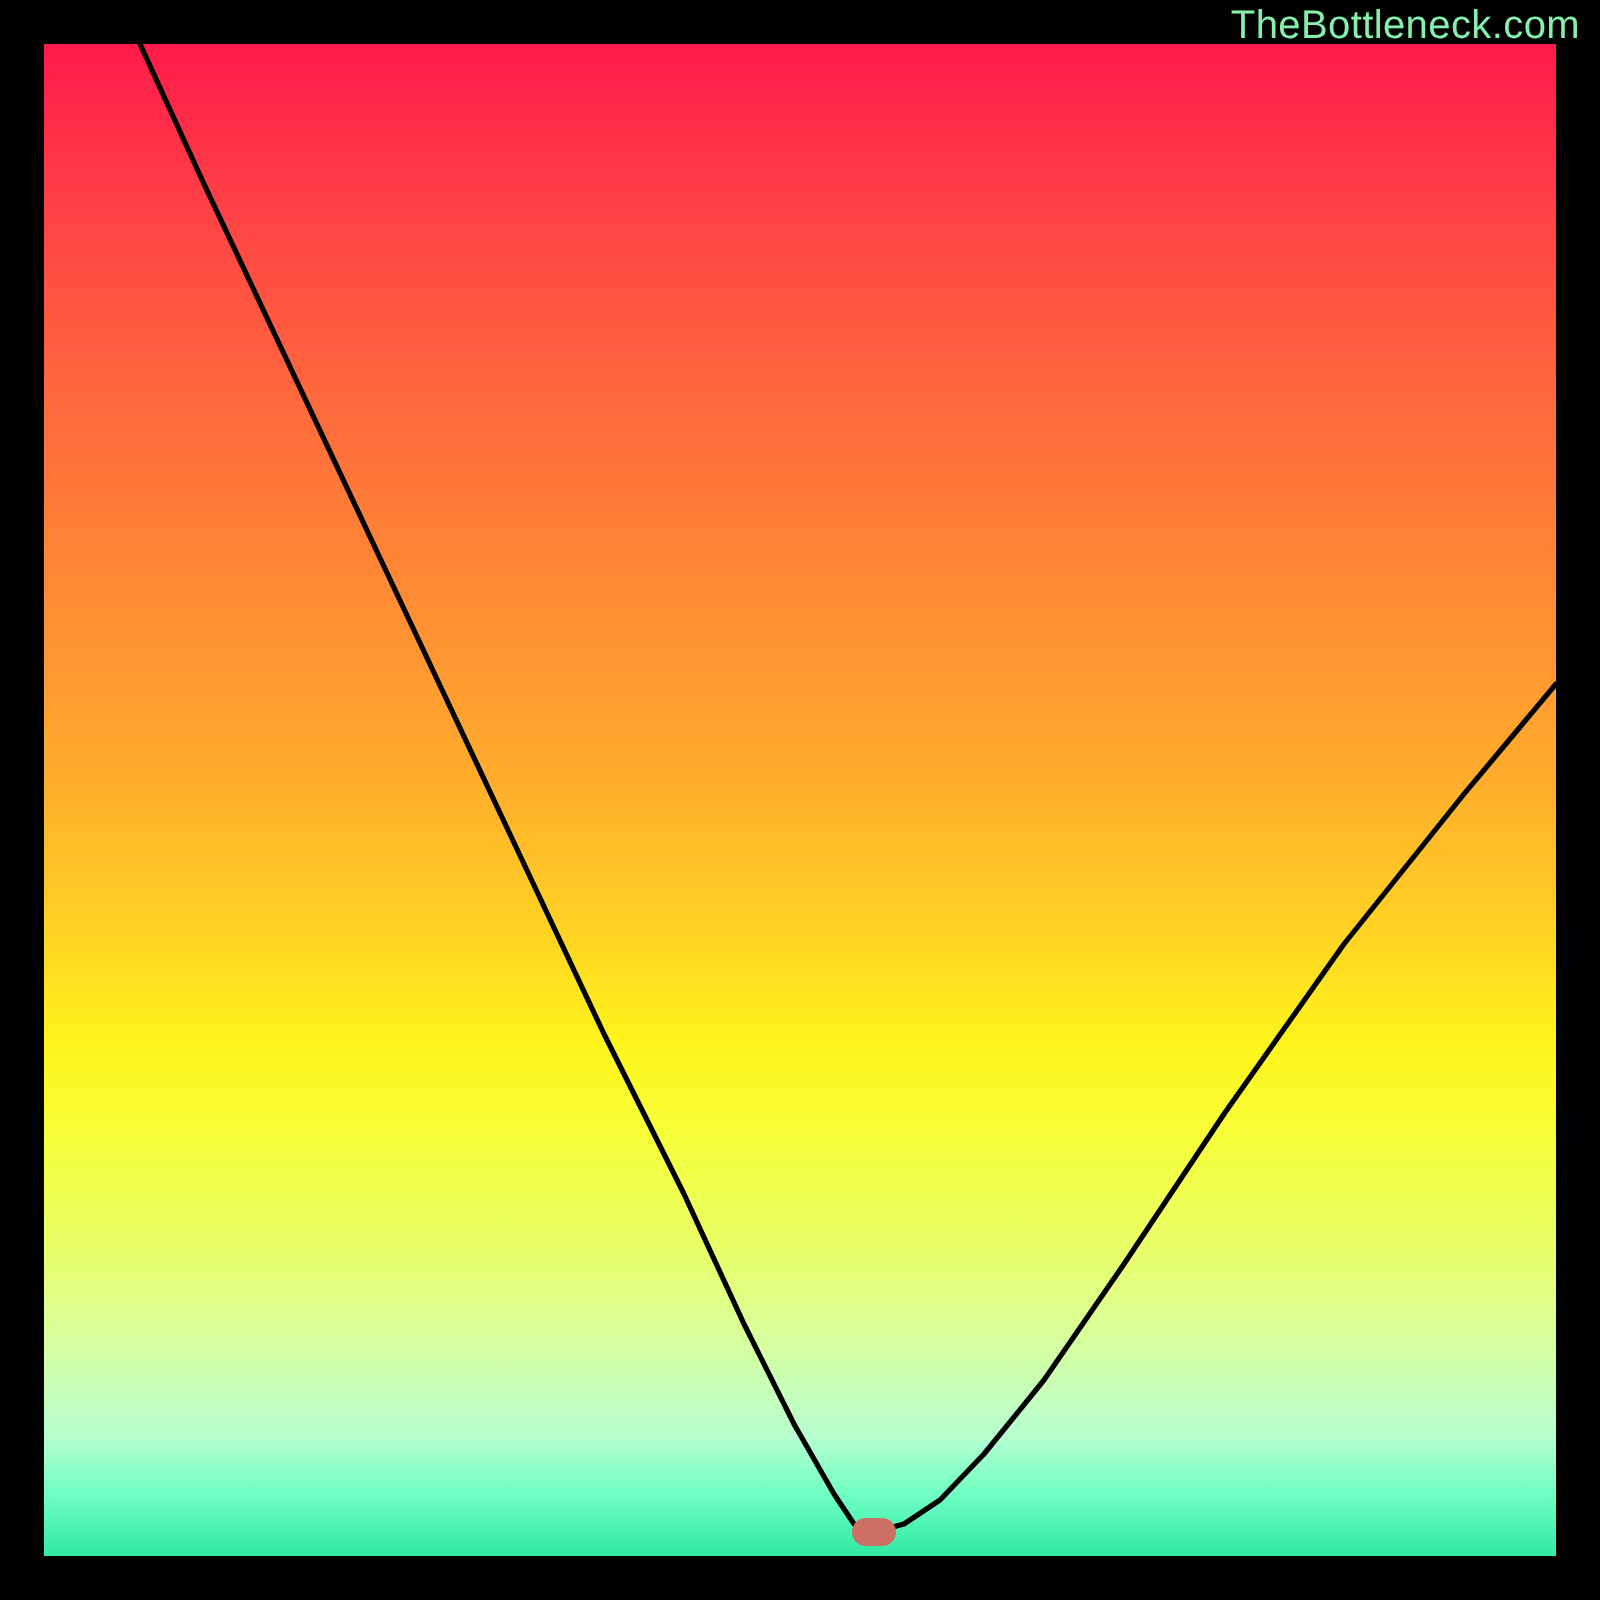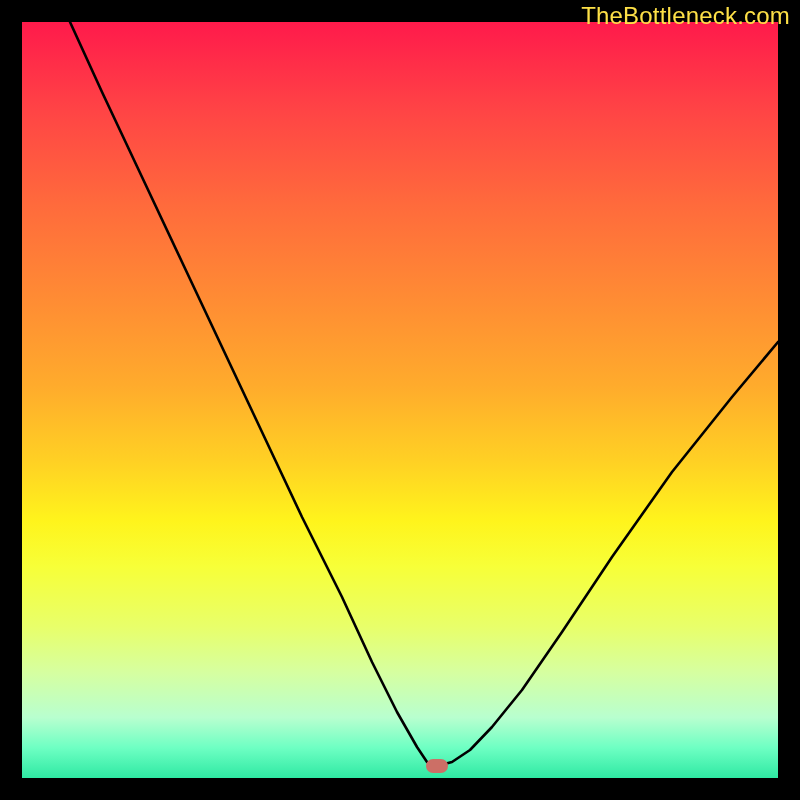--- a/index.html
+++ b/index.html
@@ -37,22 +37,22 @@
     position: absolute;
     left: 0; top: 0;
     width: 756px; height: 756px;
     pointer-events: none;
   }
   .credit {
     position: absolute;
     top: 2px;
     right: 10px;
     font-family: Arial, Helvetica, sans-serif;
-    color: #fde047;
-    font-size: 24px;
+    color: #86efac;
+    font-size: 20px;
     letter-spacing: 0.2px;
     text-align: right;
   }
   .marker {
     position: absolute;
     width: 22px;
     height: 14px;
     border-radius: 7px;
     background: #cc6f66;
     transform: translate(-50%, -50%);

